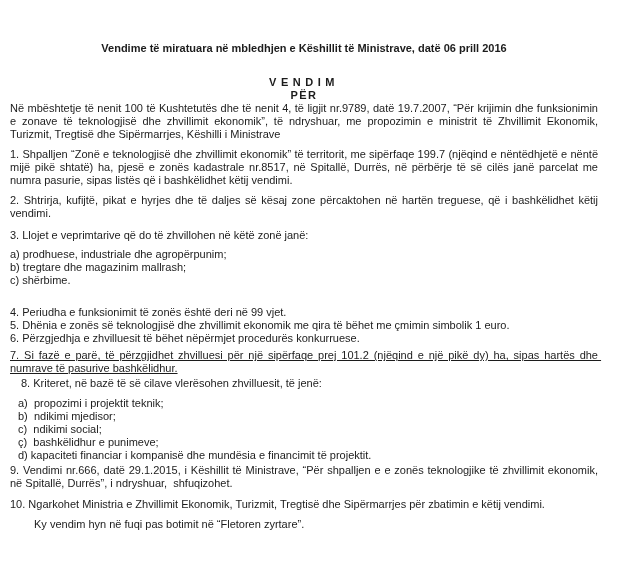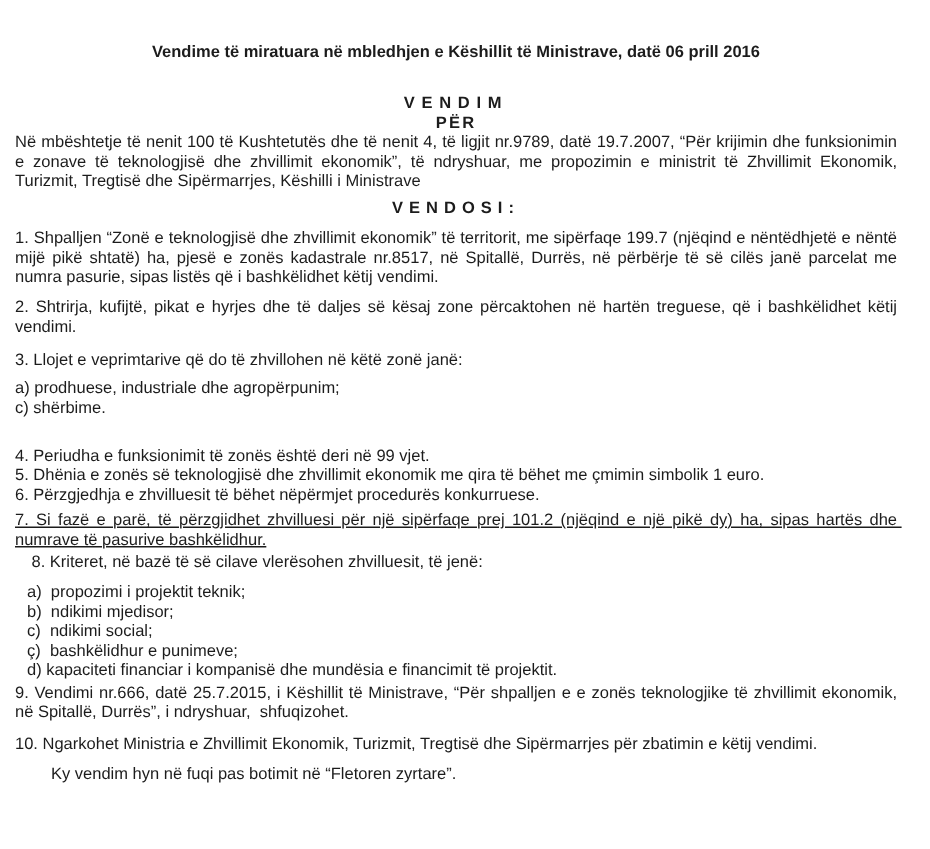--- a/index.html
+++ b/index.html
@@ -7,21 +7,21 @@
     width: 620px; height: 566px;
     font-family: "Liberation Sans", "DejaVu Sans", sans-serif;
     color: #1c1c1c;
     overflow: hidden;
   }
   .page {
     position: relative;
     width: 620px; height: 536px;
     background: #ffffff;
     box-sizing: border-box;
-    padding: 29px 22px 0 10px; 
+    padding: 42px 22px 0 10px; 
     font-size: 11px;
     line-height: 13px;
   }
   .center { text-align: center; }
   .bold { font-weight: bold; }
   .pre { white-space: pre-wrap; }
   .just { text-align: justify; }
 
   .doc-header   { margin-top: 0; }
   .decree-word  { margin-top: 21px; letter-spacing: 4.5px; }
@@ -49,30 +49,30 @@
 
   <div class="doc-header center bold">Vendime të miratuara në mbledhjen e Këshillit të Ministrave, datë 06 prill 2016</div>
 
   <div class="decree-word center bold">VENDIM</div>
 
   <div class="per-word center bold">PËR</div>
 
 
   <div class="preamble just pre">Në mbështetje të nenit 100 të Kushtetutës dhe të nenit 4, të ligjit nr.9789, datë 19.7.2007, “Për krijimin dhe funksionimin e zonave të teknologjisë dhe zhvillimit ekonomik”, të ndryshuar, me propozimin e ministrit të Zhvillimit Ekonomik, Turizmit, Tregtisë dhe Sipërmarrjes, Këshilli i Ministrave</div>
 
-  <div class="decides-word center bold">VENDOSI:</div>
 
   <div class="item-1 just pre">1. Shpalljen “Zonë e teknologjisë dhe zhvillimit ekonomik” të territorit, me sipërfaqe 199.7 (njëqind e nëntëdhjetë e nëntë mijë pikë shtatë) ha, pjesë e zonës kadastrale nr.8517, në Spitallë, Durrës, në përbërje të së cilës janë parcelat me numra pasurie, sipas listës që i bashkëlidhet këtij vendimi.</div>
 
   <div class="item-2 just pre">2. Shtrirja, kufijtë, pikat e hyrjes dhe të daljes së kësaj zone përcaktohen në hartën treguese, që i bashkëlidhet këtij vendimi.</div>
 
   <div class="item-3 pre">3. Llojet e veprimtarive që do të zhvillohen në këtë zonë janë:</div>
 
   <div class="list-3">
     <div class="pre">a) prodhuese, industriale dhe agropërpunim;</div>
+    <div class="pre">b) tregtare dhe magazinim mallrash;</div>
     <div class="pre">c) shërbime.</div>
   </div>
 
   <div class="items-456">
     <div class="pre">4. Periudha e funksionimit të zonës është deri në 99 vjet.</div>
     <div class="pre">5. Dhënia e zonës së teknologjisë dhe zhvillimit ekonomik me qira të bëhet me çmimin simbolik 1 euro.</div>
     <div class="pre">6. Përzgjedhja e zhvilluesit të bëhet nëpërmjet procedurës konkurruese.</div>
   </div>
 
   <div class="item-7 just pre">7. Si fazë e parë, të përzgjidhet zhvilluesi për një sipërfaqe prej 101.2 (njëqind e një pikë dy) ha, sipas hartës dhe numrave të pasurive bashkëlidhur.</div>
@@ -80,19 +80,19 @@
   <div class="item-8 pre">8. Kriteret, në bazë të së cilave vlerësohen zhvilluesit, të jenë:</div>
 
   <div class="list-8">
     <div class="pre">a)  propozimi i projektit teknik;</div>
     <div class="pre">b)  ndikimi mjedisor;</div>
     <div class="pre">c)  ndikimi social;</div>
     <div class="pre">ç)  bashkëlidhur e punimeve;</div>
     <div class="pre">d) kapaciteti financiar i kompanisë dhe mundësia e financimit të projektit.</div>
   </div>
 
-  <div class="item-9 just pre">9. Vendimi nr.666, datë 25.7.2015, i Këshillit të Ministrave, “Për shpalljen e e zonës teknologjike të zhvillimit ekonomik, në Spitallë, Durrës”, i ndryshuar,  shfuqizohet.</div>
+  <div class="item-9 just pre">9. Vendimi nr.666, datë 29.1.2015, i Këshillit të Ministrave, “Për shpalljen e e zonës teknologjike të zhvillimit ekonomik, në Spitallë, Durrës”, i ndryshuar,  shfuqizohet.</div>
 
   <div class="item-10 pre">10. Ngarkohet Ministria e Zhvillimit Ekonomik, Turizmit, Tregtisë dhe Sipërmarrjes për zbatimin e këtij vendimi.</div>
 
   <div class="closing pre">Ky vendim hyn në fuqi pas botimit në “Fletoren zyrtare”.</div>
 
 </div>
 
 </body></html>

